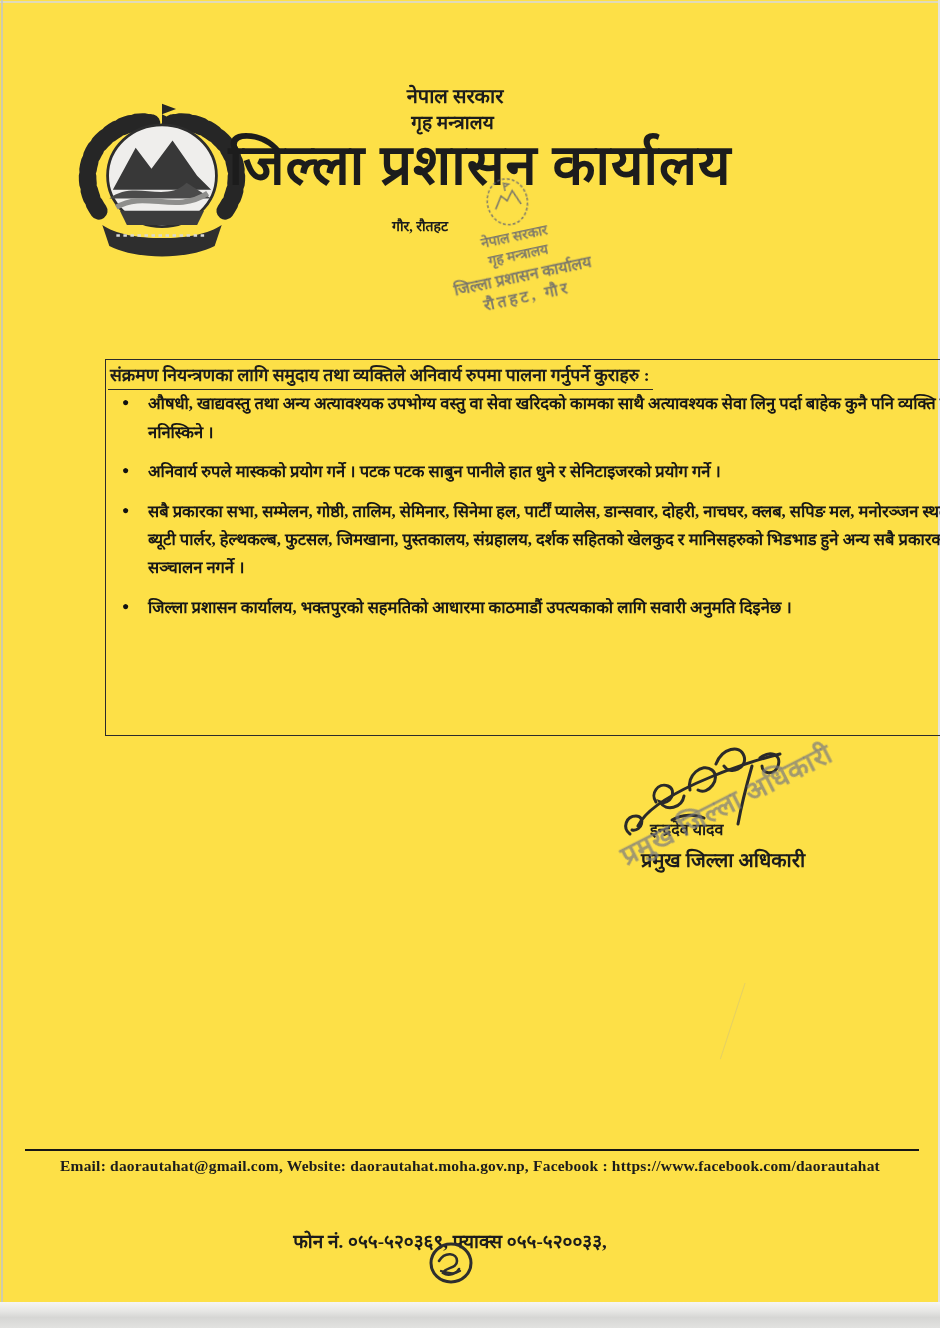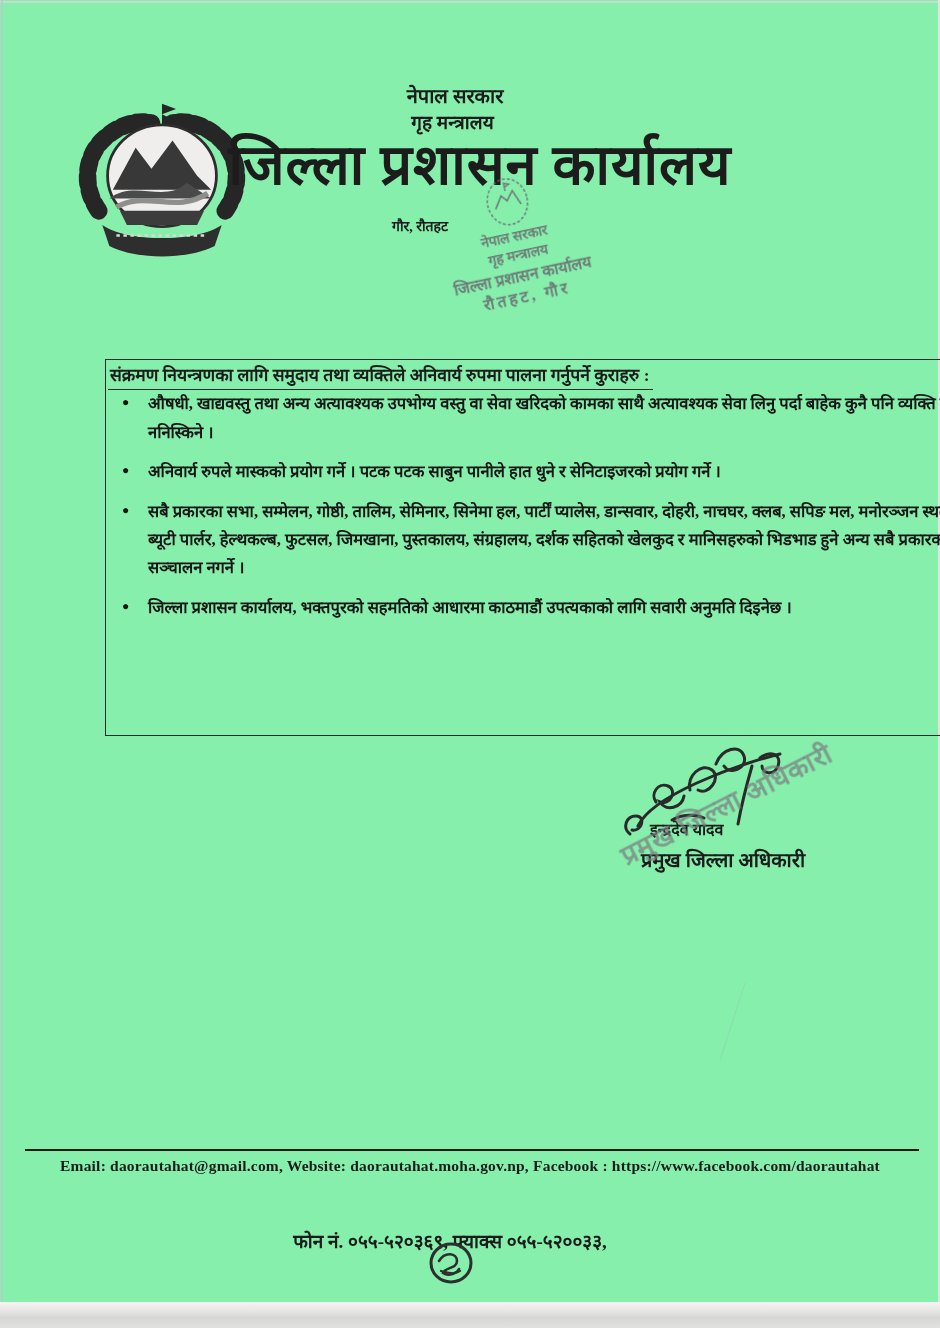--- a/index.html
+++ b/index.html
@@ -1,20 +1,20 @@
 <!DOCTYPE html>
 <html><head>
 <meta charset="utf-8">
 <style>
   html,body{margin:0;padding:0;background:#dededc;}
   .page{
     position:relative;
     width:940px;height:1328px;
     margin:0 auto;
-    background:#86efac;
+    background:#fde047;
     overflow:hidden;
     font-family:"Liberation Serif","DejaVu Sans",serif;
     color:#1c1c1c;
   }
   
   .edge-left{position:absolute;left:1px;top:0;width:2px;height:100%;background:#bfc6cb;opacity:.75;}
   .edge-top{position:absolute;left:0;top:1px;width:100%;height:2px;background:#d8d8d6;opacity:.8;}
   .edge-right{position:absolute;right:0;top:0;width:2px;height:100%;background:#e3e3e1;}
   .edge-bottom{position:absolute;left:0;bottom:0;width:100%;height:26px;
     background:linear-gradient(#f6f5f3 0%,#e6e6e4 35%,#d6d6d4 60%,#e2e2e0 100%);}

